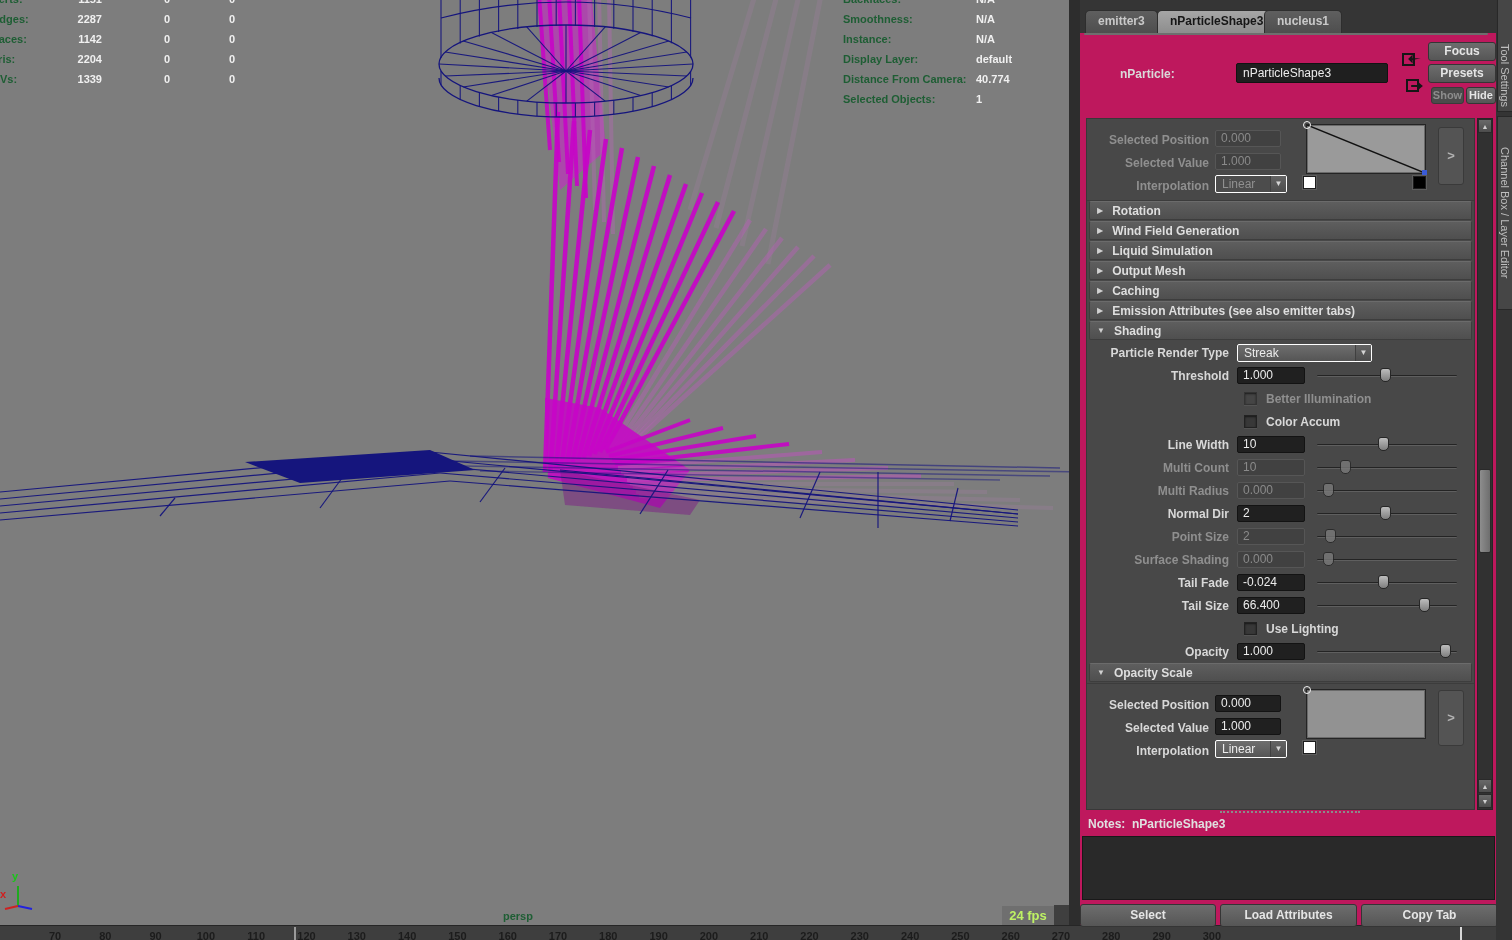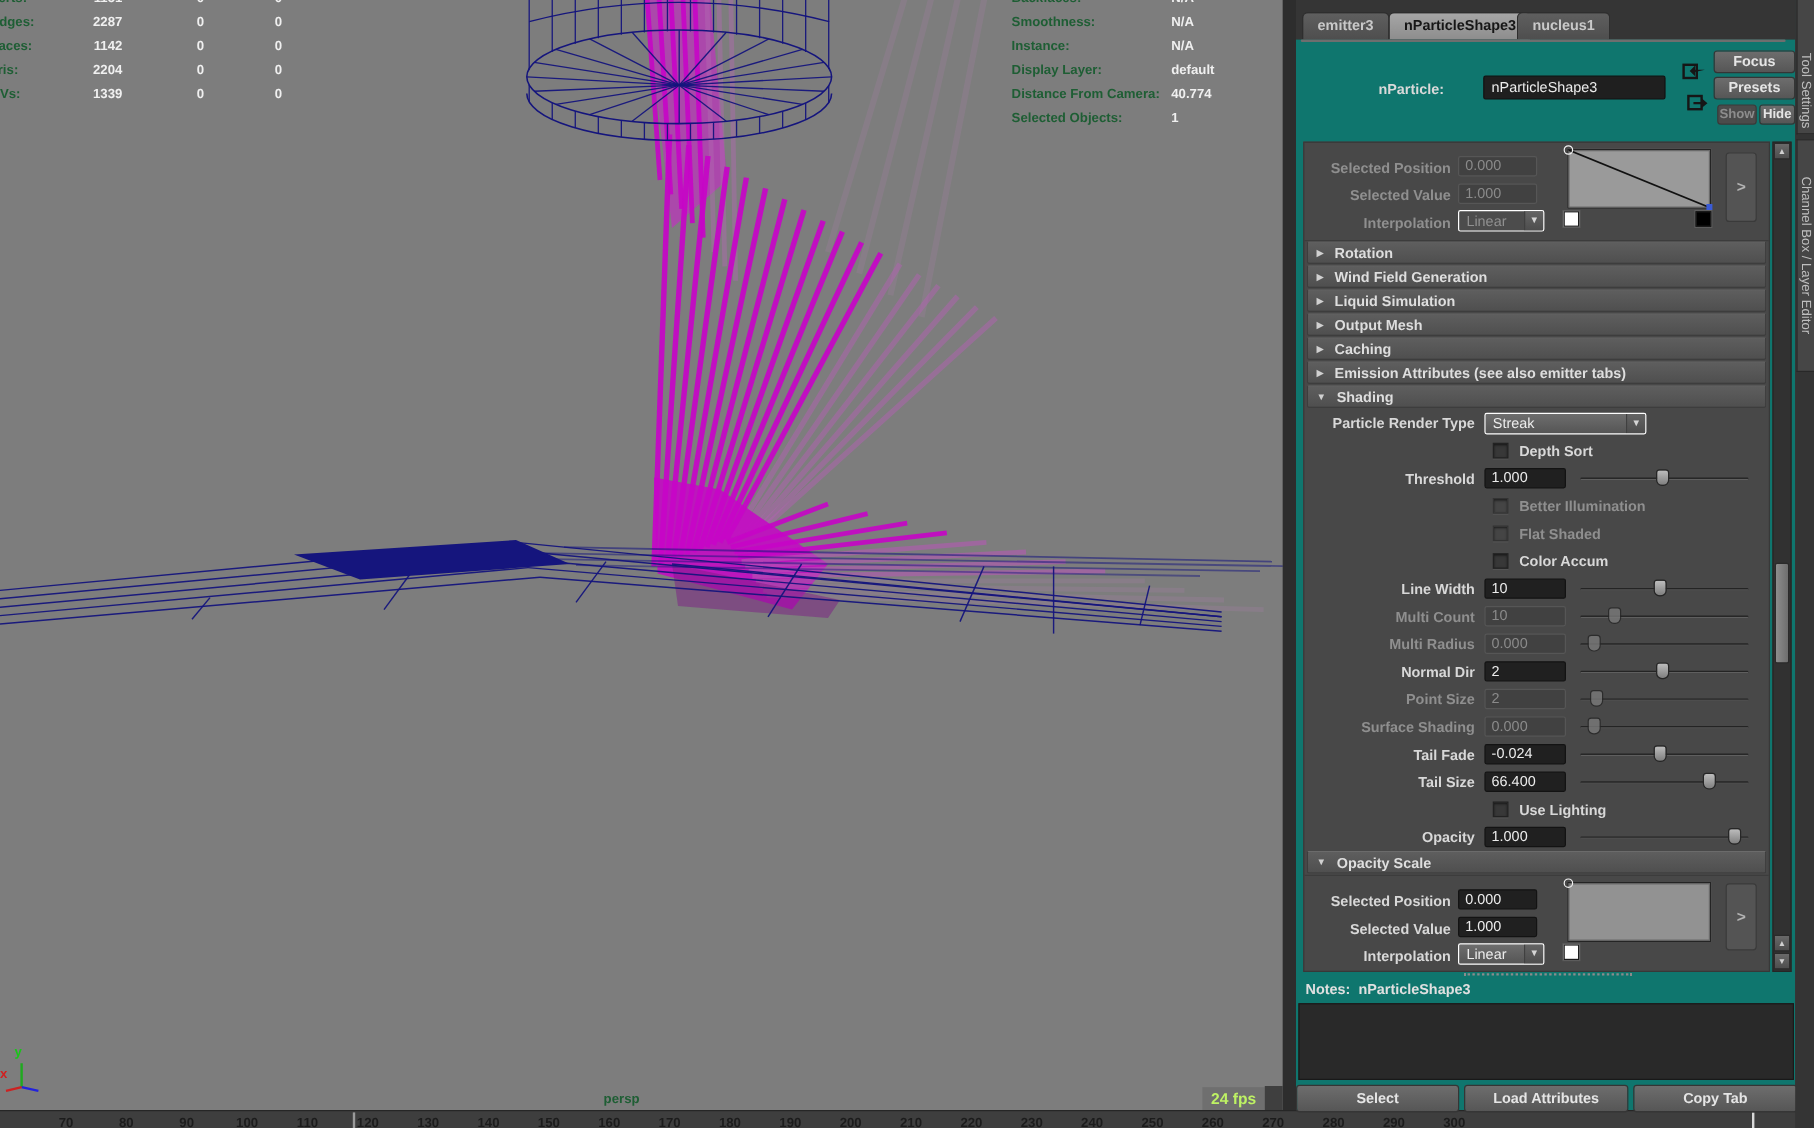--- a/index.html
+++ b/index.html
@@ -25,29 +25,29 @@
   #gizmo{position:absolute;left:0;top:868px}
 
   
   #gutter{position:absolute;left:1069px;top:0;width:11px;height:940px;background:#2d2d2d}
   #timeline{position:absolute;left:0;top:925px;width:1512px;height:15px;background:#3e3e3e;border-top:1px solid #262626}
   .tl-tick{position:absolute;top:4px;transform:translateX(-50%);font-size:11px;font-weight:bold;color:#1c1c1c}
   #tl-current{position:absolute;left:294px;top:1px;width:2px;height:14px;background:#9a9a9a}
   #tl-end{position:absolute;left:1460px;top:1px;width:2px;height:14px;background:#d8d8d8}
 
   
-  #panel{position:absolute;left:1080px;top:0;width:416px;height:925px;background:#0f766e}
+  #panel{position:absolute;left:1080px;top:0;width:416px;height:925px;background:#be185d}
   #tabbar{position:absolute;left:0;top:0;width:100%;height:33px;background:#353535}
   .ae-tab{position:absolute;top:10px;height:23px;padding:0 12px;border-radius:5px 5px 0 0;
           background:linear-gradient(#5f5f5f,#4e4e4e);border:1px solid #2e2e2e;border-bottom:none;
           color:#c9c9c9;font-size:12px;font-weight:bold;line-height:21px}
   .ae-tab.active{background:linear-gradient(#a6a6a6,#8d8d8d);color:#161616}
   #tab-underline{position:absolute;left:4px;top:33px;width:404px;height:2px;background:#6e6e6e;border-radius:2px}
   #ae-header{position:absolute;left:0;top:35px;width:100%;height:80px}
-  #node-label{position:absolute;left:40px;top:32px;width:112px;text-align:center;color:#d9d9d9;font-size:12px;font-weight:bold}
+  #node-label{position:absolute;left:40px;top:32px;width:112px;text-align:left;color:#d9d9d9;font-size:12px;font-weight:bold}
   #node-input{position:absolute;left:156px;top:28px;width:152px;height:20px;background:#1f1f1f;
               border:1px solid #121212;color:#ececec;font-size:12px;line-height:18px;padding:0 6px;border-radius:2px}
   .hdr-icon{position:absolute}
   #btn-focus,#btn-presets{position:absolute;left:348px;width:68px;height:19px}
   #btn-focus{top:7px}#btn-presets{top:29px}
   .ae-btn{background:linear-gradient(#6d6d6d,#565656);border:1px solid #353535;border-radius:3px;
           color:#e5e5e5;font-size:12px;font-weight:bold;text-align:center;line-height:17px}
   #btn-show{position:absolute;left:351px;top:52px;width:33px;height:17px;line-height:15px;font-size:11px;
             background:#4b4b4b;color:#8d8d8d;border:1px solid #3a3a3a;border-radius:3px;text-align:center;font-weight:bold}
   #btn-hide{position:absolute;left:386px;top:52px;width:30px;height:17px;line-height:15px;font-size:11px}
@@ -443,42 +443,32 @@
         <span class="sec-label">Shading</span>
       </div>
       <div id="shading-body">
         <div class="ae-row">
           <span class="ae-label">Particle Render Type</span>
           <span class="ae-dd rt">
             <span class="dd-text">Streak</span>
             <span class="dd-arrow">▼</span>
             </span>
         </div>
-      <div class="ae-row">
-            <span class="ck-spacer"></span>
-            <span class="ae-check"></span>
-            <span class="ck-label">Depth Sort</span>
-          </div>
           <div class="ae-row">
             <span class="ae-label">Threshold</span>
             <span class="ae-field">1.000</span>
             <div class="ae-slider">
               <div class="sl-track"></div>
               <div class="sl-handle" style="left: 63px;"></div>
             </div>
           </div>
           <div class="ae-row dis">
             <span class="ck-spacer"></span>
             <span class="ae-check"></span>
             <span class="ck-label">Better Illumination</span>
-          </div>
-          <div class="ae-row dis">
-            <span class="ck-spacer"></span>
-            <span class="ae-check"></span>
-            <span class="ck-label">Flat Shaded</span>
           </div>
           <div class="ae-row">
             <span class="ck-spacer"></span>
             <span class="ae-check"></span>
             <span class="ck-label">Color Accum</span>
           </div>
           <div class="ae-row">
             <span class="ae-label">Line Width</span>
             <span class="ae-field">10</span>
             <div class="ae-slider">

